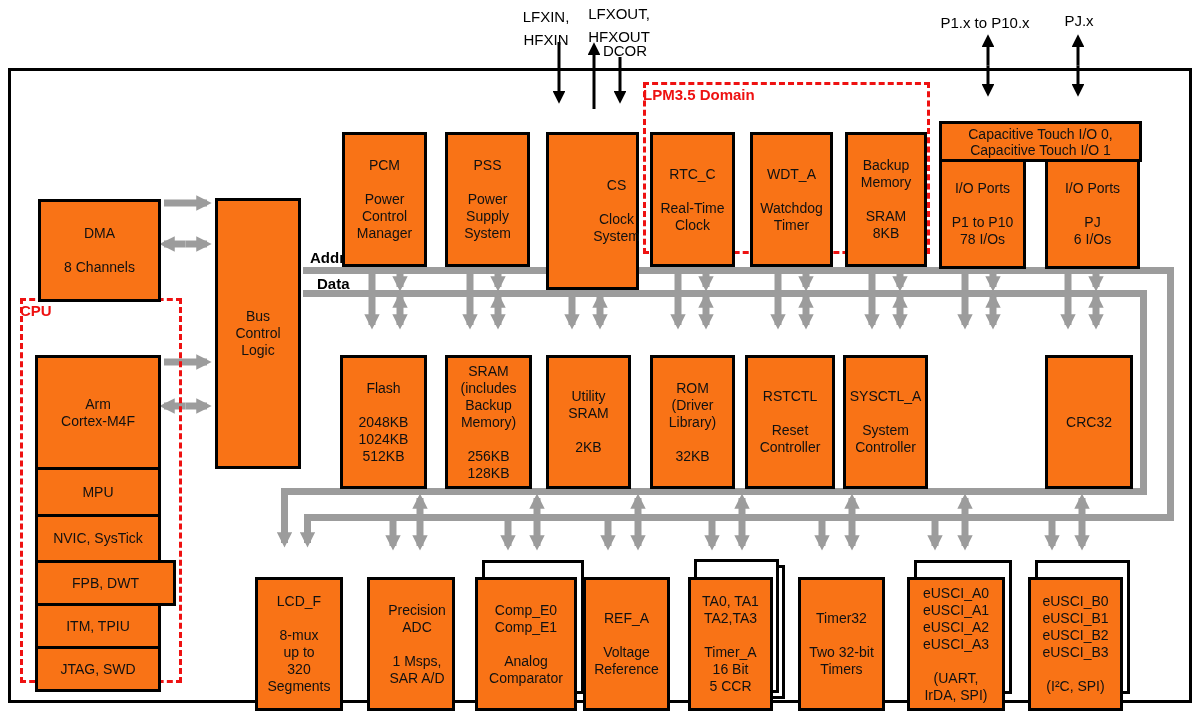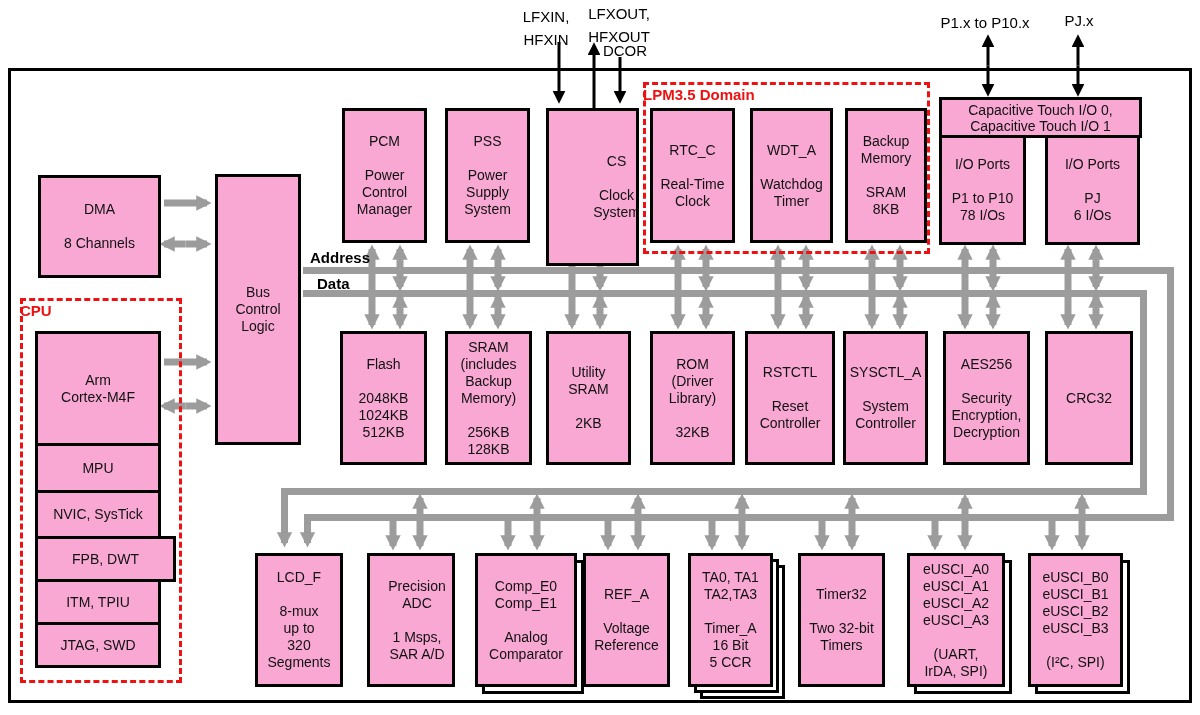--- a/index.html
+++ b/index.html
@@ -2,23 +2,23 @@
 <html style="--red: #ee1111;"><head>
 <meta charset="utf-8">
 <style>
   html,body{margin:0;padding:0;background:#ffffff;}
   #canvas{
     position:relative;width:1200px;height:715px;background:#ffffff;
     font-family:"Liberation Sans","DejaVu Sans",sans-serif;color:#111;
     overflow:hidden;
   }
   .block{
-    position:absolute;background:#f9a8d4;border:3px solid #000;
+    position:absolute;background:#f97316;border:3px solid #000;
     box-sizing:border-box;display:flex;align-items:center;justify-content:center;
-    text-align:center;font-size:14px;line-height:17px;white-space:pre-line;
+    text-align:center;font-size:14px;line-height:17px;white-space:pre-line;margin-top:24px;
   }
   .shadow{
     position:absolute;background:#ffffff;border:3px solid #000;box-sizing:border-box;
   }
   .domain-box{
     position:absolute;border:3px dashed var(--red,#ee1111);box-sizing:border-box;
     background:transparent;
   }
   .domain-label{
     position:absolute;text-align:left;font-weight:bold;font-size:15px;
@@ -235,25 +235,20 @@
 
 32KB</div>
   <div class="block" style="left:745px;top:331px;width:90px;height:134px;">RSTCTL
 
 Reset
 Controller</div>
   <div class="block" style="left:843px;top:331px;width:85px;height:134px;">SYSCTL_A
 
 System
 Controller</div>
-  <div class="block" style="left:943px;top:331px;width:87px;height:134px;">AES256
-
-Security
-Encryption,
-Decryption</div>
   <div class="block" style="left:1045px;top:331px;width:88px;height:134px;">CRC32</div>
 
   <div class="block" style="left:255px;top:553px;width:88px;height:134px;">LCD_F
 
 8-mux
 up to
 320
 Segments</div>
   <div class="block" style="left:367px;top:553px;width:88px;height:134px;padding-left:12px;">Precision
 ADC

